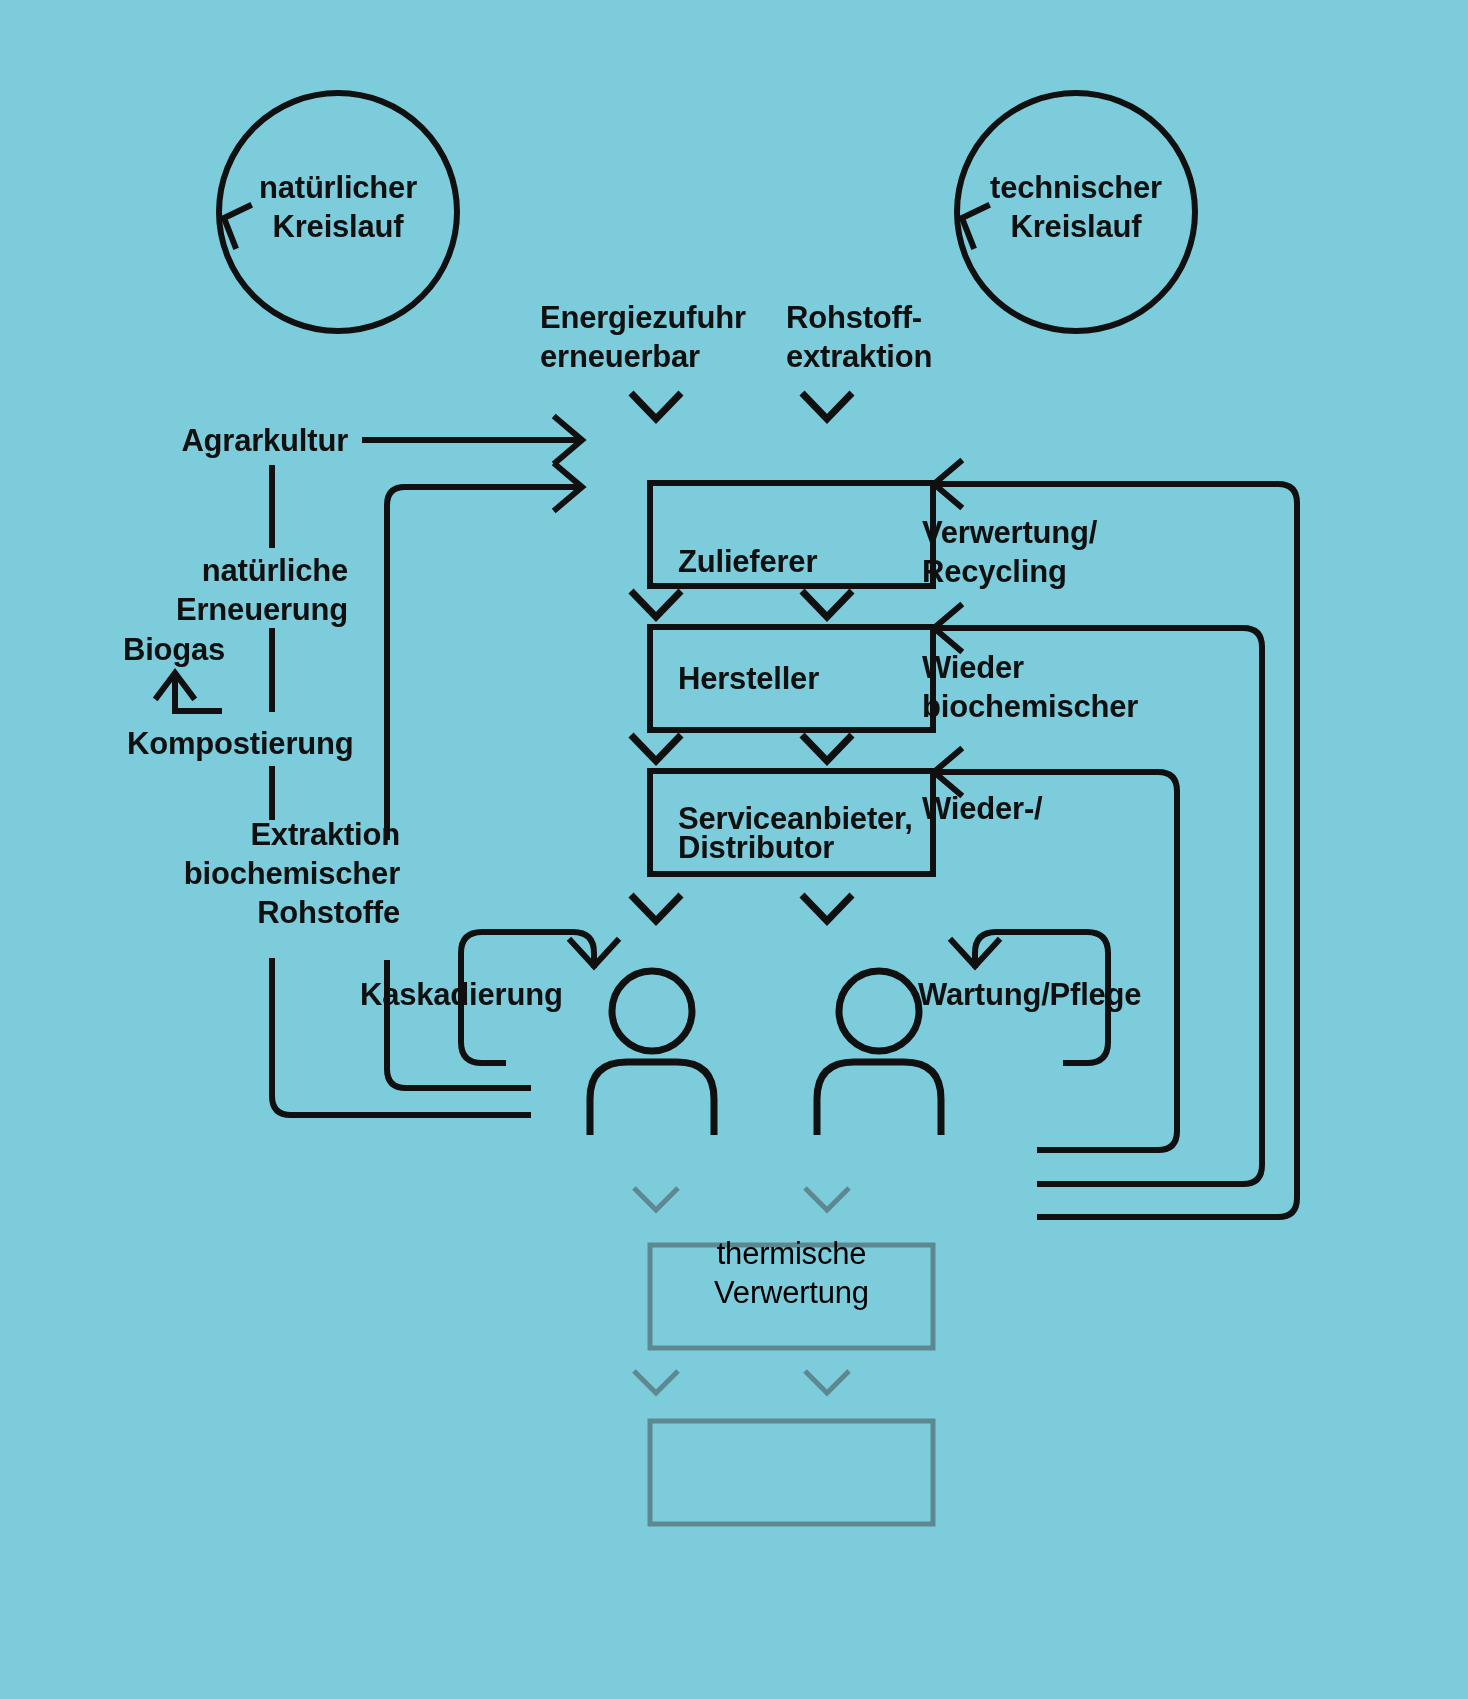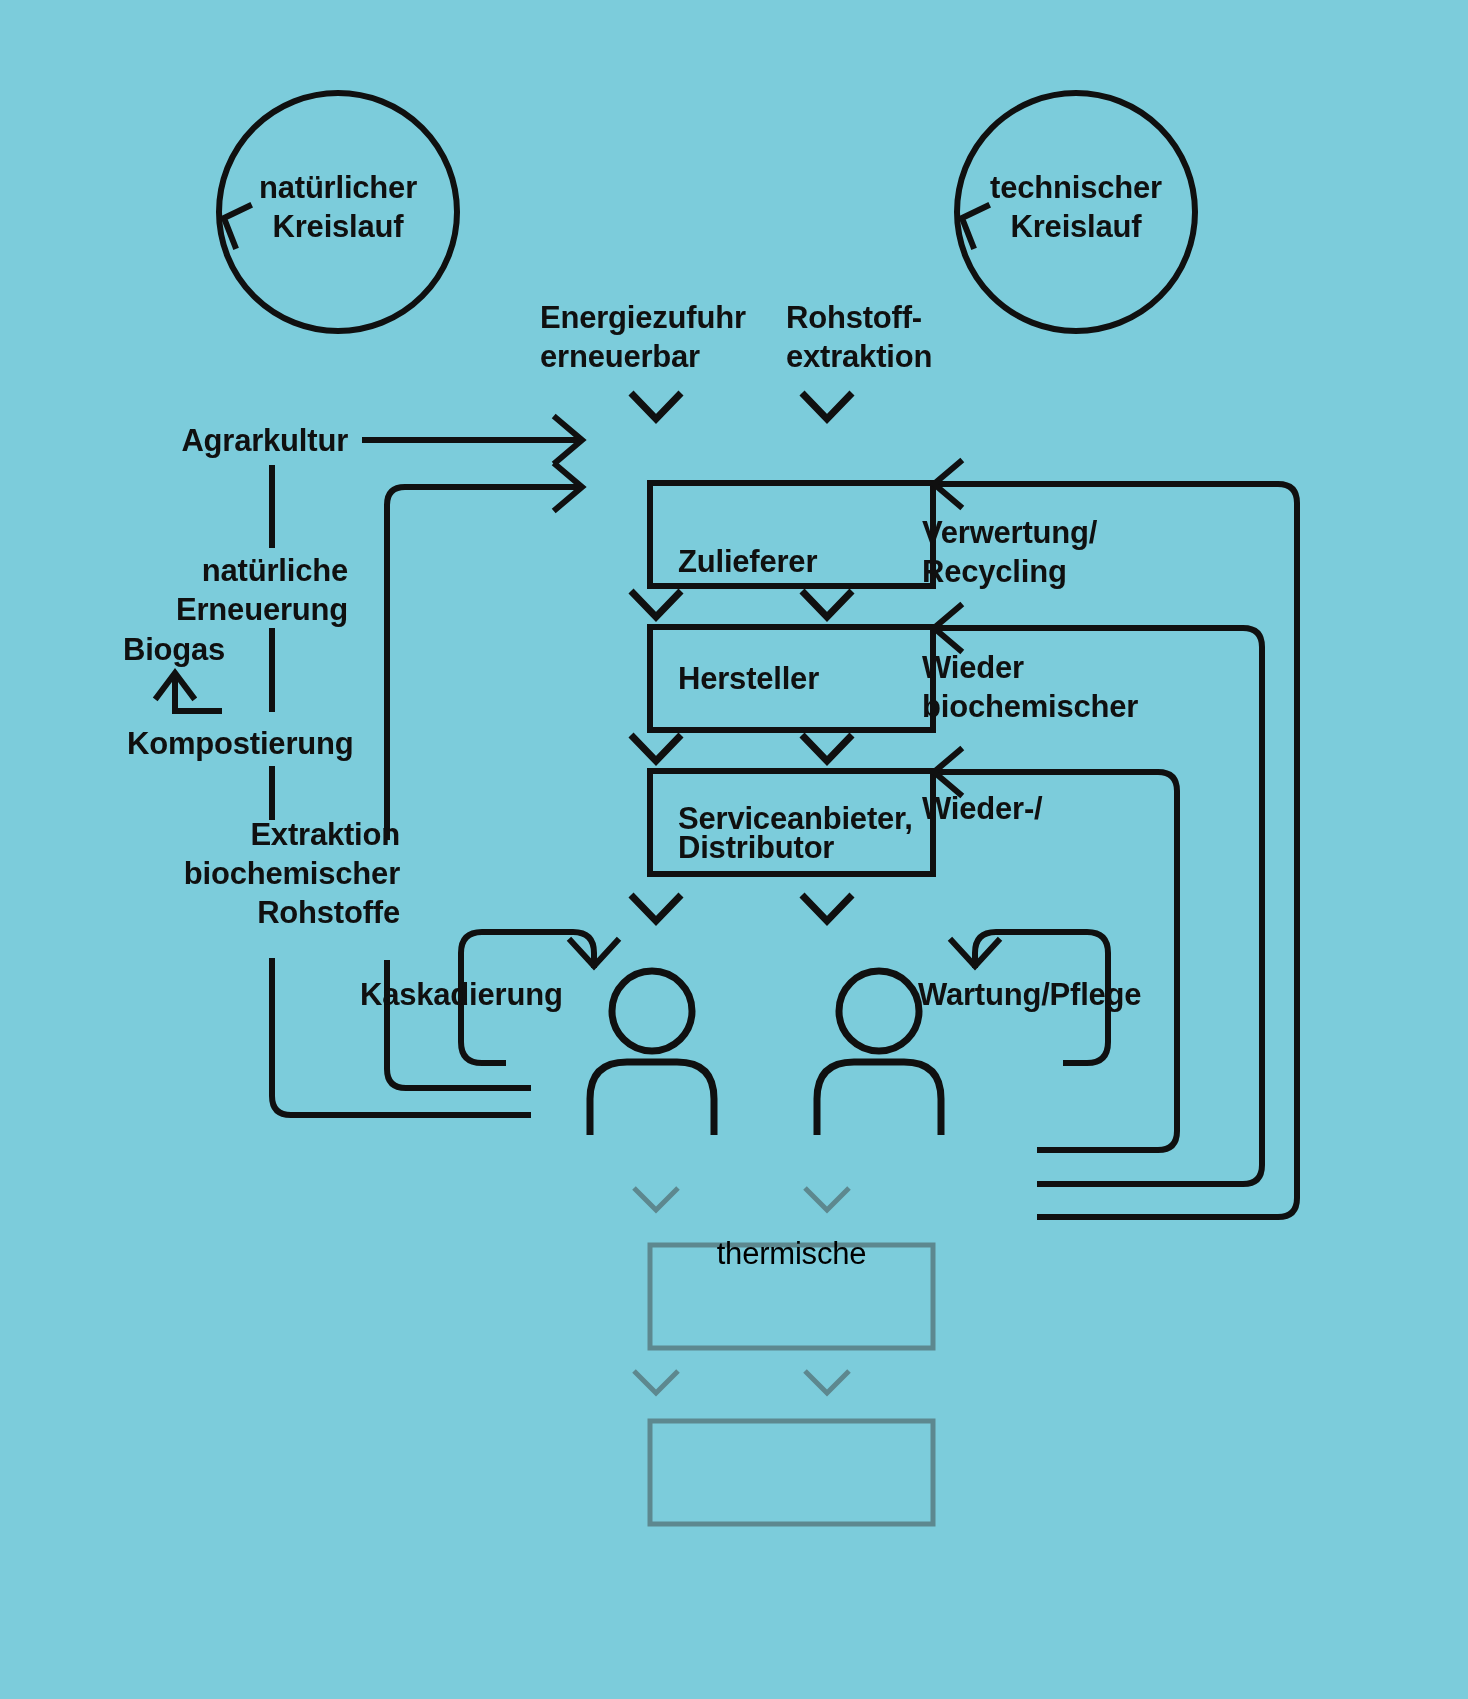--- a/index.html
+++ b/index.html
@@ -200,14 +200,15 @@
 
   <div class="lbl" style="left:922px;top:648px;">Wieder</div>
   <div class="lbl" style="left:922px;top:687px;">biochemischer</div>
 
   <div class="lbl" style="left:922px;top:789px;">Wieder-/</div>
 
   <div class="lbl" style="left:918px;top:975px;">Wartung/Pflege</div>
 
 
   <div class="lbl muted center" style="left:650px;top:1234px;width:283px;">thermische</div>
+  <div class="lbl muted center" style="left:650px;top:1273px;width:283px;">Verwertung</div>
 
 </div>
 
 </body></html>

